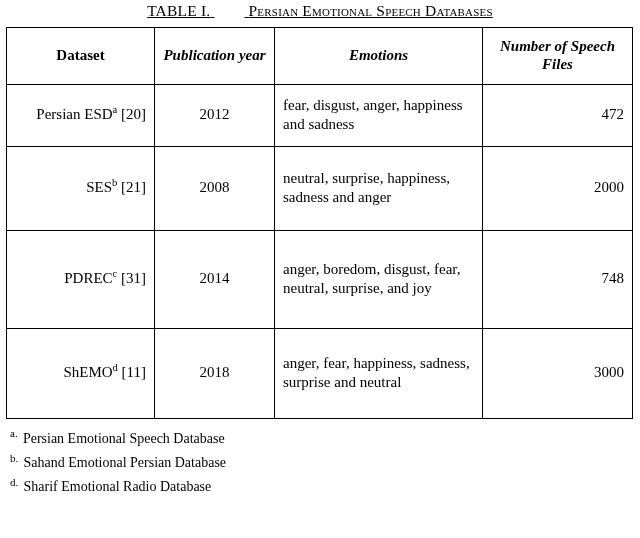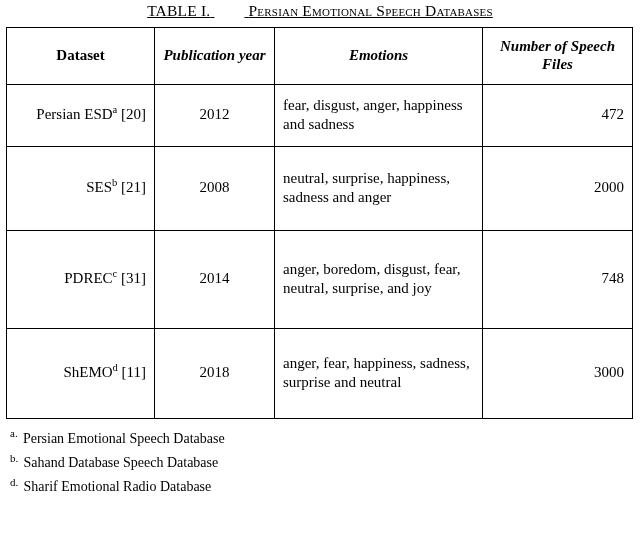--- a/index.html
+++ b/index.html
@@ -174,21 +174,21 @@
     </tbody>
   </table>
 
   <div class="footnotes">
     <div class="fn">
       <span class="fn-mark">a.</span>
       <span class="fn-text">Persian Emotional Speech Database</span>
     </div>
     <div class="fn">
       <span class="fn-mark">b.</span>
-      <span class="fn-text">Sahand Database Speech Database</span>
+      <span class="fn-text">Sahand Emotional Persian Database</span>
     </div>
     <div class="fn">
       <span class="fn-mark">d.</span>
       <span class="fn-text">Sharif Emotional Radio Database</span>
     </div>
   </div>
 
 </div>
 
 </body></html>

